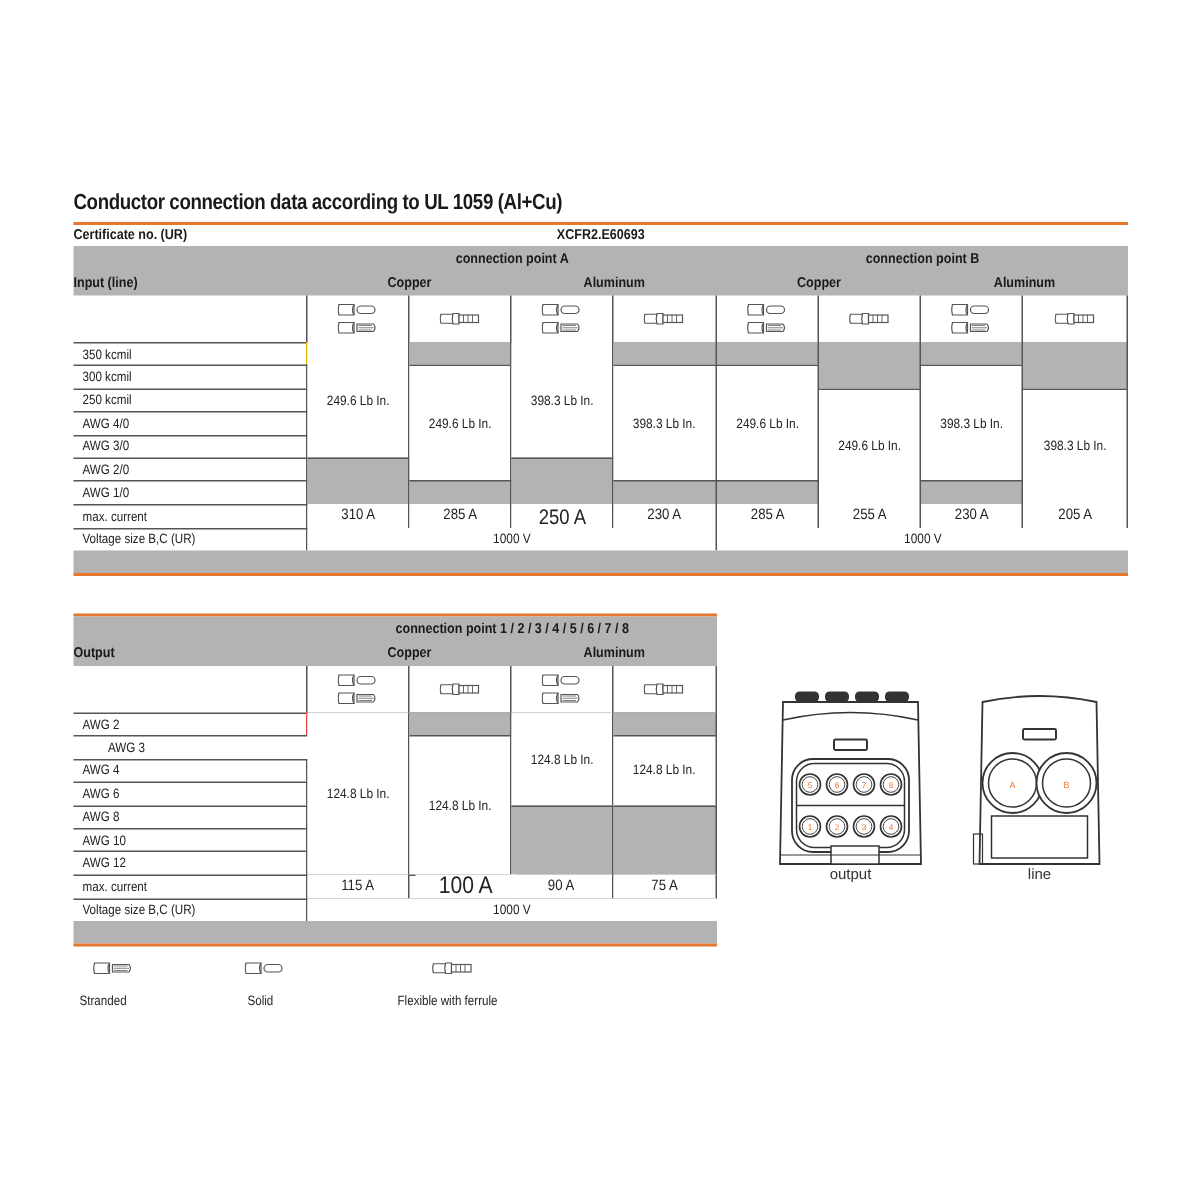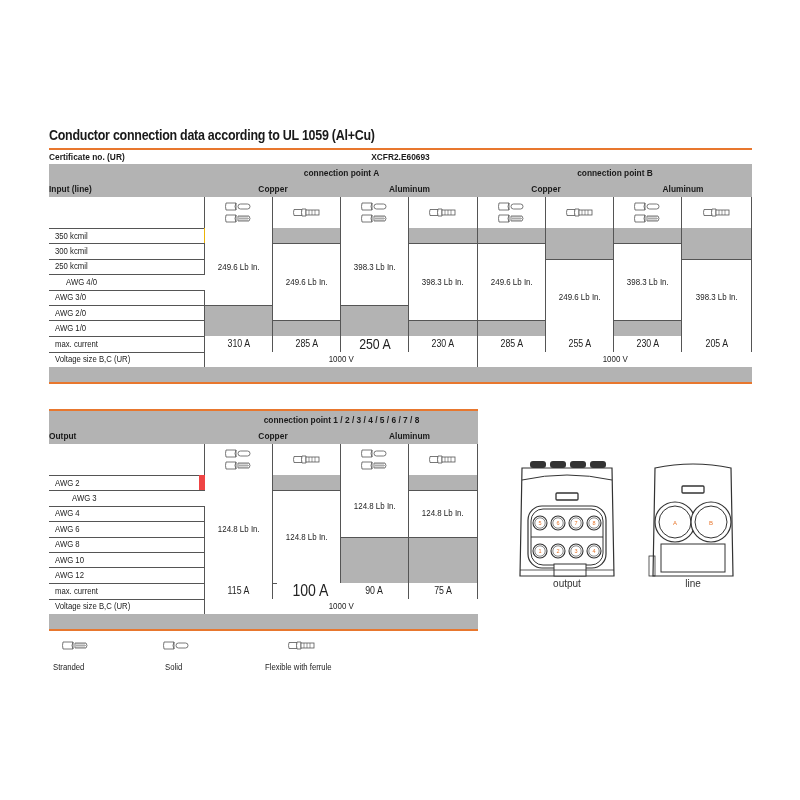--- a/index.html
+++ b/index.html
@@ -161,21 +161,21 @@
       <span>350 kcmil</span>
     </div>
     <div class="abs lbl" style="left:49px;top:243.4px;width:156px;height:15.4px;border-right:1px solid #555;">
       <span>300 kcmil</span>
     </div>
     <div class="abs hline" style="left:49px;top:243.4px;width:156px;"></div>
     <div class="abs lbl" style="left:49px;top:258.8px;width:156px;height:15.4px;border-right:1px solid #555;">
       <span>250 kcmil</span>
     </div>
     <div class="abs hline" style="left:49px;top:258.8px;width:156px;"></div>
-    <div class="abs lbl" style="left:60px;top:274.2px;width:156px;height:15.4px;border-right:1px solid #555;">
+    <div class="abs lbl" style="left:49px;top:274.2px;width:156px;height:15.4px;border-right:1px solid #555;">
       <span>AWG 4/0</span>
     </div>
     <div class="abs hline" style="left:49px;top:274.2px;width:156px;"></div>
     <div class="abs lbl" style="left:49px;top:289.6px;width:156px;height:15.4px;border-right:1px solid #555;">
       <span>AWG 3/0</span>
     </div>
     <div class="abs hline" style="left:49px;top:289.6px;width:156px;"></div>
     <div class="abs lbl" style="left:49px;top:305px;width:156px;height:15.4px;border-right:1px solid #555;">
       <span>AWG 2/0</span>
     </div>
@@ -334,21 +334,21 @@
           <path d="M1 1.5 Q0 4.5 1 7.5 L9 7.5 L9 1.5 Z" fill="#fff" stroke="#555" stroke-width="0.8"></path>
           <path d="M9 1 Q8 4.5 9 8 L13 8 L13 1 Z" fill="#fff" stroke="#555" stroke-width="0.8"></path>
           <rect x="13" y="2" width="13" height="5" fill="#fff" stroke="#555" stroke-width="0.8"></rect>
           <line x1="16" y1="2" x2="16" y2="7" stroke="#555" stroke-width="0.6"></line>
           <line x1="19" y1="2" x2="19" y2="7" stroke="#555" stroke-width="0.6"></line>
           <line x1="22" y1="2" x2="22" y2="7" stroke="#555" stroke-width="0.6"></line>
         </svg>
       </span>
     </div>
     <div class="abs hline" style="left:49px;top:475px;width:429px;"></div>
-    <div class="abs lbl" style="left:49px;top:475px;width:156px;height:15.4px;border-right:6px solid #ef4444;">
+    <div class="abs lbl" style="left:49px;top:475px;width:156px;height:15.4px;border-right:1px solid #ef4444;">
       <span>AWG 2</span>
     </div>
     <div class="abs lbl" style="left:66px;top:490.4px;width:156px;height:15.4px;border-right:1px solid #0c4a6e;">
       <span>AWG 3</span>
     </div>
     <div class="abs hline" style="left:49px;top:490.4px;width:156px;"></div>
     <div class="abs lbl" style="left:49px;top:505.8px;width:156px;height:15.4px;border-right:1px solid #555;">
       <span>AWG 4</span>
     </div>
     <div class="abs hline" style="left:49px;top:505.8px;width:156px;"></div>

